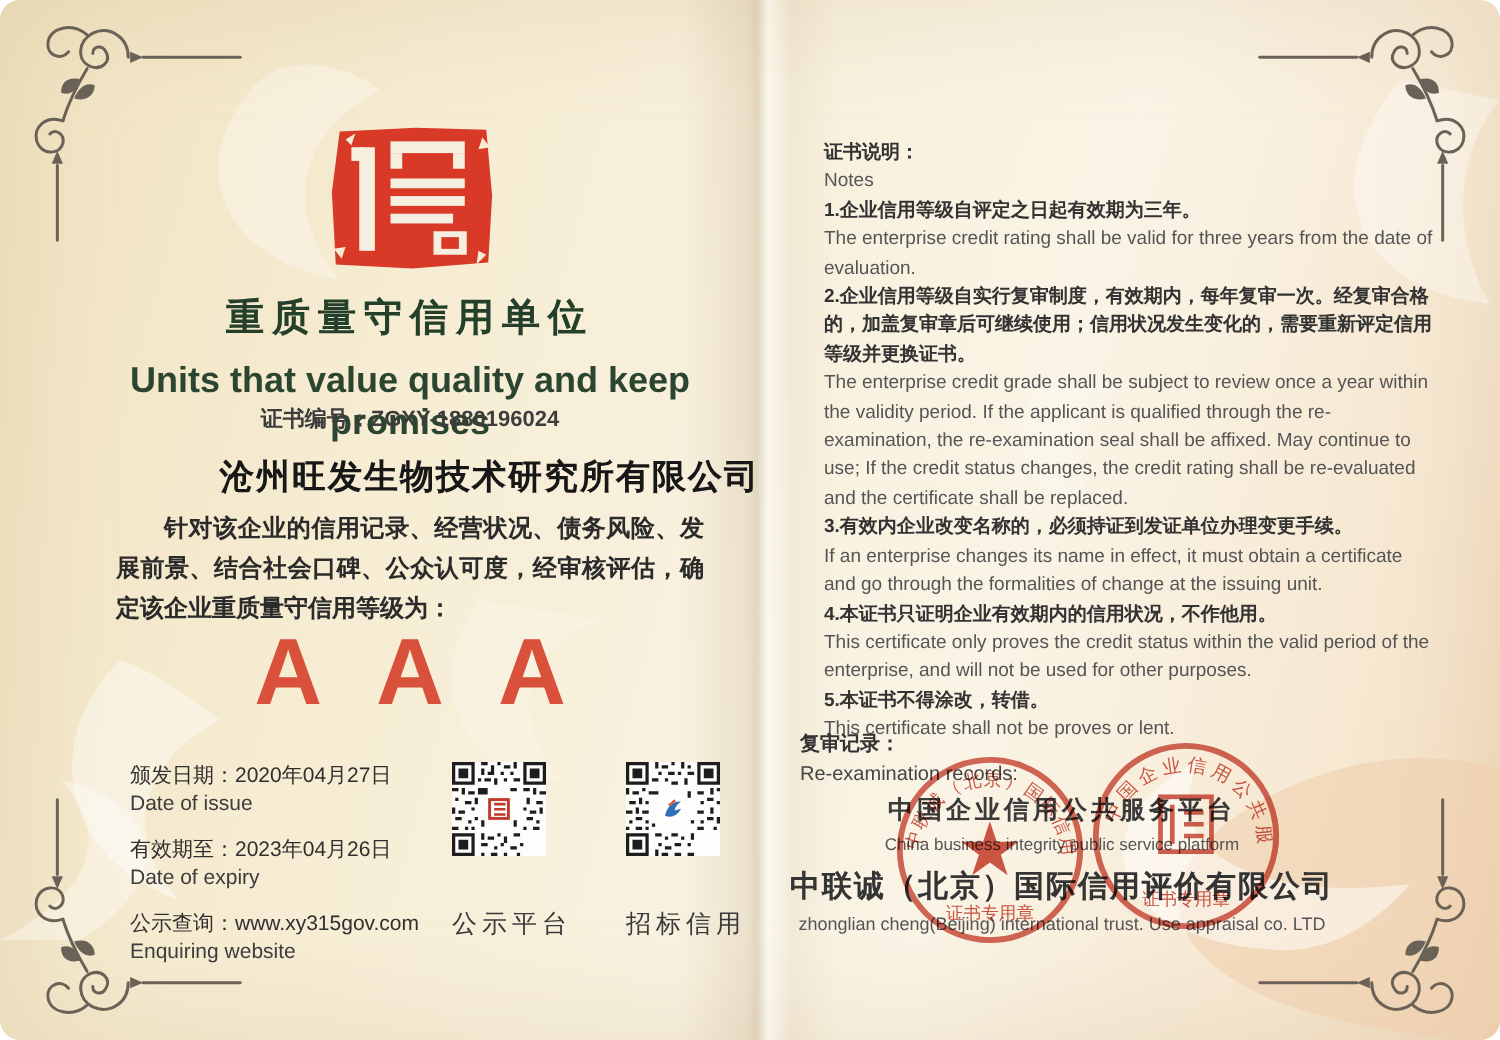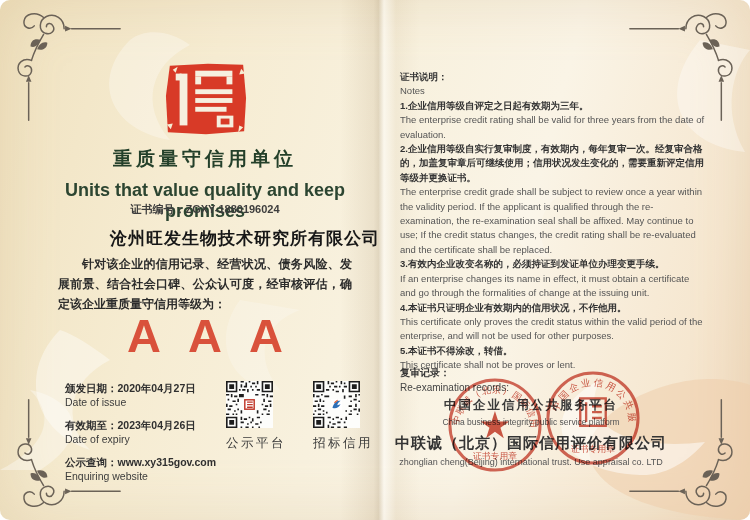--- a/index.html
+++ b/index.html
@@ -23,27 +23,27 @@
   .title{left:0;top:146px;width:100%;text-align:center;font-size:19px;font-weight:bold;
     color:#24402a;letter-spacing:4px;}
   .subtitle{left:0;top:180px;width:100%;text-align:center;font-size:18px;font-weight:bold;color:#2c4531;}
   .certno{left:0;top:202px;width:100%;text-align:center;font-size:11px;font-weight:bold;color:#3d3d3d;}
   .company{left:0;top:227px;width:100%;text-align:right;font-size:17px;font-weight:bold;color:#171717;letter-spacing:1px;}
   .statement{left:28px;top:254px;width:294px;font-size:12px;font-weight:bold;color:#2b2b2b;
     line-height:1.68;text-align:justify;text-indent:2em;margin:0;}
   .rating{left:0;top:308px;width:100%;text-align:center;font-size:47px;font-weight:bold;
     color:#d9513b;letter-spacing:27px;padding-left:27px;box-sizing:border-box;}
   .meta{left:35px;top:381px;font-size:10.5px;line-height:14px;color:#333;}
-  .meta .zh{font-weight:bold;color:#2f2f2f;}
+  .meta .zh{font-weight:normal;color:#2f2f2f;}
   .meta .en{color:#3c3c3c;}
   .meta .pair{margin-bottom:9px;}
   .qrs{left:196px;top:381px;display:flex;gap:27px;}
   .qr{width:47px;height:47px;display:block;}
-  .qrlabel{margin-top:7px;text-align:center;font-size:12.5px;letter-spacing:2.5px;color:#3a3a3a;}
-  .notes{left:5px;top:70px;width:306px;font-size:9.5px;line-height:14.4px;color:#555;}
+  .qrlabel{margin-top:26px;text-align:center;font-size:12.5px;letter-spacing:2.5px;color:#3a3a3a;}
+  .notes{left:17px;top:70px;width:306px;font-size:9.5px;line-height:14.4px;color:#555;}
   .notes .zh{font-weight:bold;color:#333;}
   .notes .head-zh{font-weight:bold;color:#333;}
   .review{left:5px;top:322px;font-size:10px;line-height:15px;color:#444;}
   .review .zh{font-weight:bold;color:#333;margin-top:43px;}
   .org{left:0;top:397px;width:272px;text-align:center;}
   .org .l1{font-size:12.5px;font-weight:bold;letter-spacing:2px;color:#3a3a3a;}
   .org .l2{font-size:8.5px;color:#555;margin-top:3px;}
   .org .l3{font-size:15px;font-weight:bold;letter-spacing:1px;color:#343434;margin-top:7px;}
   .org .l4{font-size:9px;color:#555;margin-top:4px;}
   .seal{position:absolute;width:98px;height:98px;opacity:.85;mix-blend-mode:multiply;}

